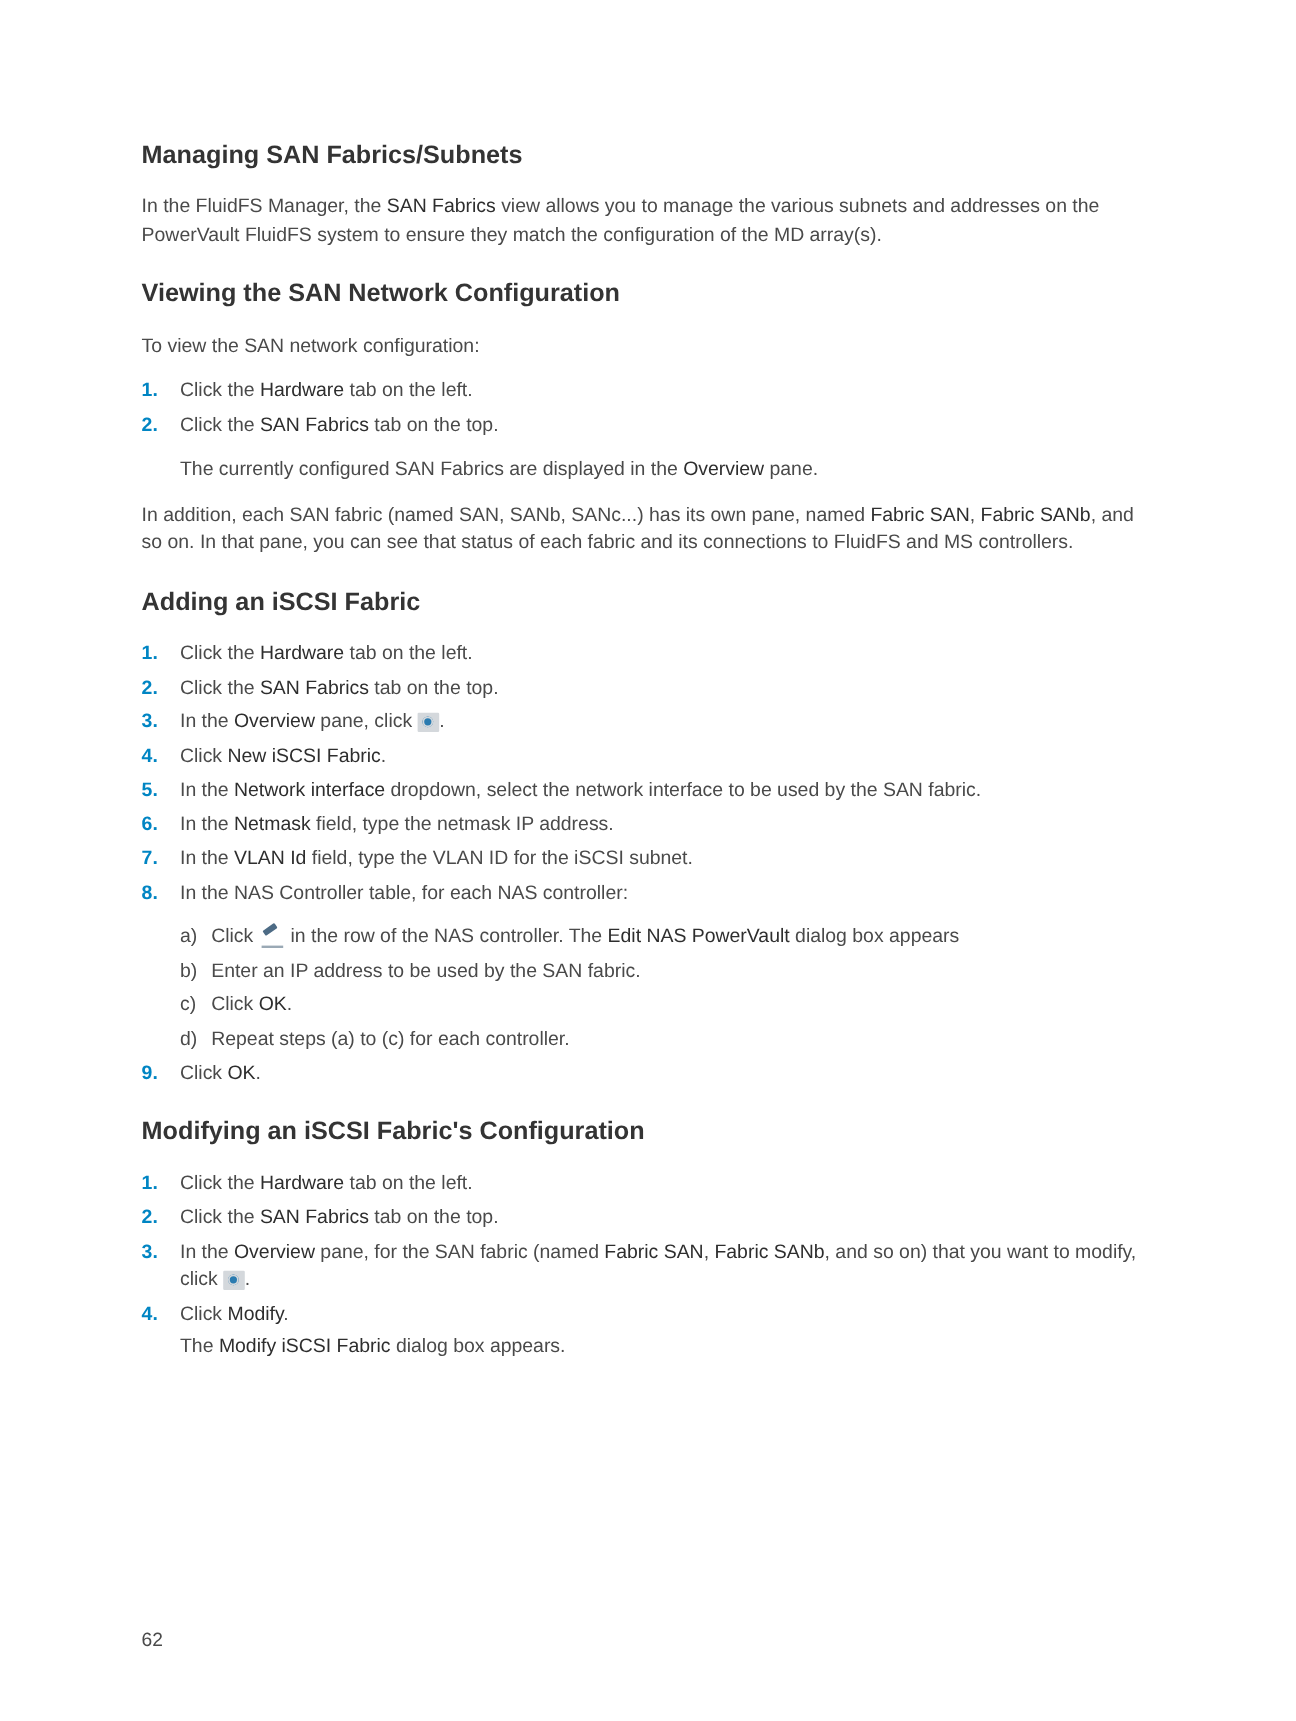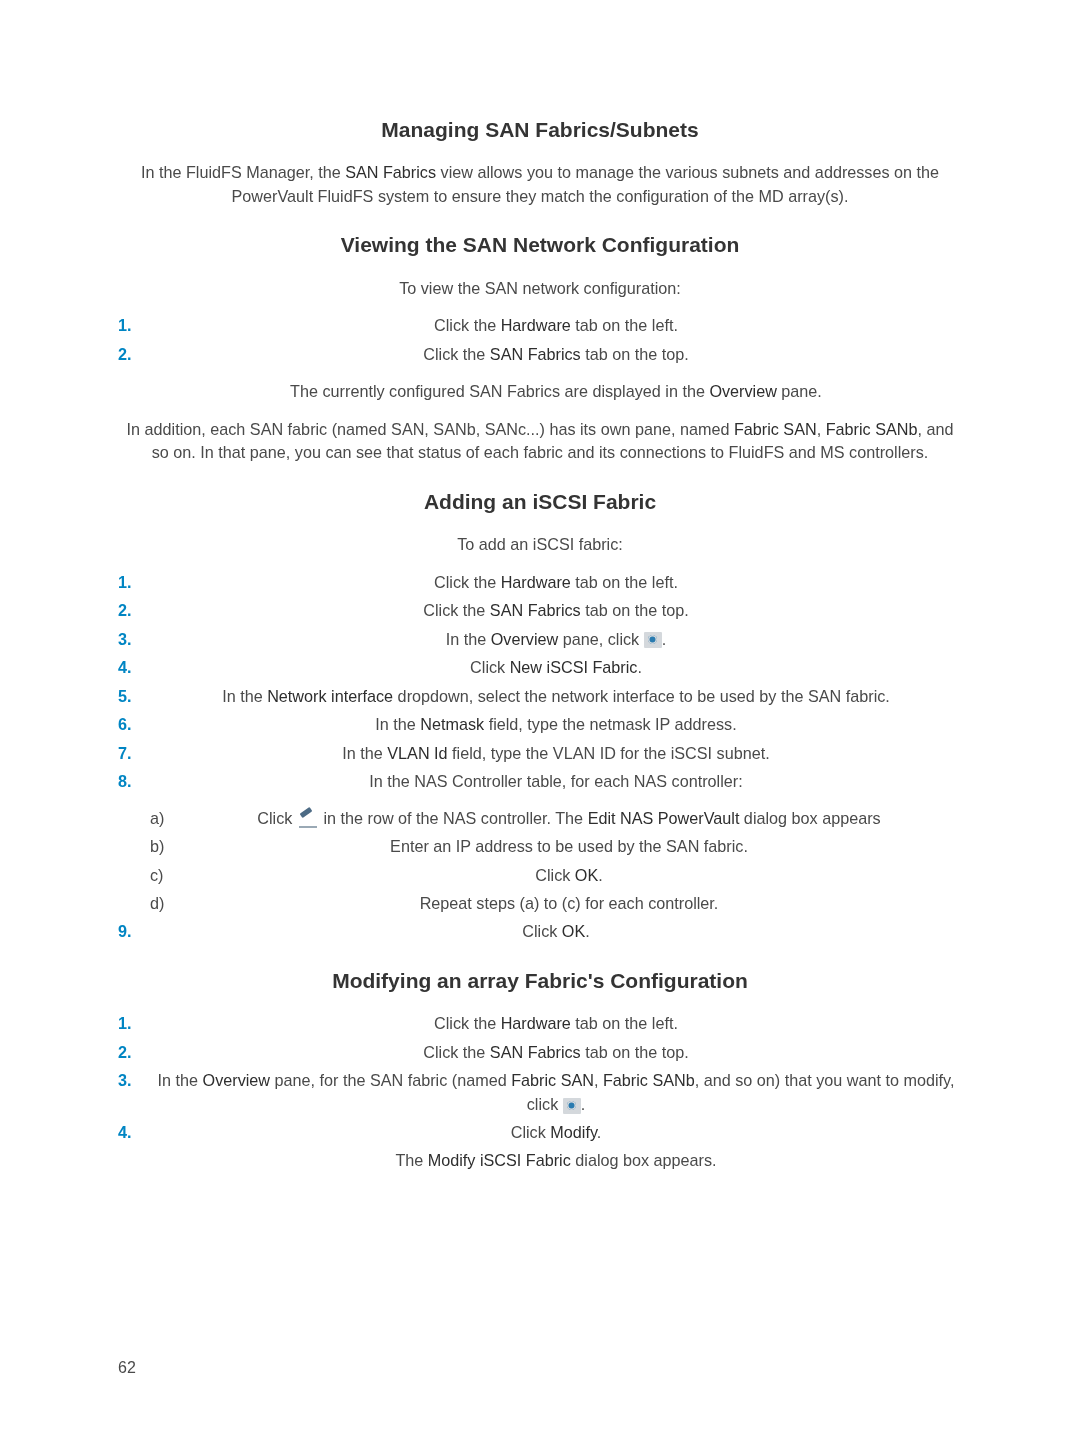--- a/index.html
+++ b/index.html
@@ -51,21 +51,21 @@
   ol.sub > li .alpha {
     position: absolute;
     left: 0;
     top: 0;
   }
   .under {
     padding-left: 32px;
     margin-bottom: 5px;
   }
   .b { font-weight: normal; color: #2e2e2e; }
-  .section { margin-bottom: 22px; text-align: center; }
+  .section { margin-bottom: 22px; }
   .gear-icon {
     display: inline-block;
     width: 18px;
     height: 16px;
     background: #d4d8dc;
     vertical-align: middle;
     position: relative;
     border-radius: 1px;
   }
   .gear-icon::after {
@@ -127,21 +127,20 @@
     <li><span class="num">2.</span><span>Click the </span><span class="b">SAN Fabrics</span><span> tab on the top.</span></li>
   </ol>
   <div class="under"><span>The currently configured SAN Fabrics are displayed in the </span><span class="b">Overview</span><span> pane.</span></div>
   <p style="margin-top:14px">
     <span>In addition, each SAN fabric (named SAN, SANb, SANc...) has its own pane, named </span><span class="b">Fabric SAN</span><span>, </span><span class="b">Fabric SANb</span><span>, and so on. In that pane, you can see that status of each fabric and its connections to FluidFS and MS controllers.</span>
   </p>
 </div>
 
 <div class="section">
   <h2>Adding an iSCSI Fabric</h2>
-  <p>To add an iSCSI fabric:</p>
   <ol class="numbered">
     <li><span class="num">1.</span><span>Click the </span><span class="b">Hardware</span><span> tab on the left.</span></li>
     <li><span class="num">2.</span><span>Click the </span><span class="b">SAN Fabrics</span><span> tab on the top.</span></li>
     <li><span class="num">3.</span><span>In the </span><span class="b">Overview</span><span> pane, click </span><span class="gear-icon"></span><span>.</span></li>
     <li><span class="num">4.</span><span>Click </span><span class="b">New iSCSI Fabric</span><span>.</span>
     </li>
     <li><span class="num">5.</span><span>In the </span><span class="b">Network interface</span><span> dropdown, select the network interface to be used by the SAN fabric.</span></li>
     <li><span class="num">6.</span><span>In the </span><span class="b">Netmask</span><span> field, type the netmask IP address.</span></li>
     <li><span class="num">7.</span><span>In the </span><span class="b">VLAN Id</span><span> field, type the VLAN ID for the iSCSI subnet.</span></li>
     <li><span class="num">8.</span><span>In the NAS Controller table, for each NAS controller:</span>
@@ -151,21 +150,21 @@
         <li><span class="alpha">c)</span><span>Click </span><span class="b">OK</span><span>.</span></li>
         <li><span class="alpha">d)</span><span>Repeat steps (a) to (c) for each controller.</span></li>
       </ol>
     </li>
     <li><span class="num">9.</span><span>Click </span><span class="b">OK</span><span>.</span>
     </li>
   </ol>
 </div>
 
 <div class="section">
-  <h2>Modifying an array Fabric's Configuration</h2>
+  <h2>Modifying an iSCSI Fabric's Configuration</h2>
   <ol class="numbered">
     <li><span class="num">1.</span><span>Click the </span><span class="b">Hardware</span><span> tab on the left.</span></li>
     <li><span class="num">2.</span><span>Click the </span><span class="b">SAN Fabrics</span><span> tab on the top.</span></li>
     <li><span class="num">3.</span><span>In the </span><span class="b">Overview</span><span> pane, for the SAN fabric (named </span><span class="b">Fabric SAN</span><span>, </span><span class="b">Fabric SANb</span><span>, and so on) that you want to modify, click </span><span class="gear-icon"></span><span>.</span></li>
     <li><span class="num">4.</span><span>Click </span><span class="b">Modify</span><span>.</span>
       <div style="margin-top:4px"><span>The </span><span class="b">Modify iSCSI Fabric</span><span> dialog box appears.</span></div>
     </li>
   </ol>
 </div>
 

